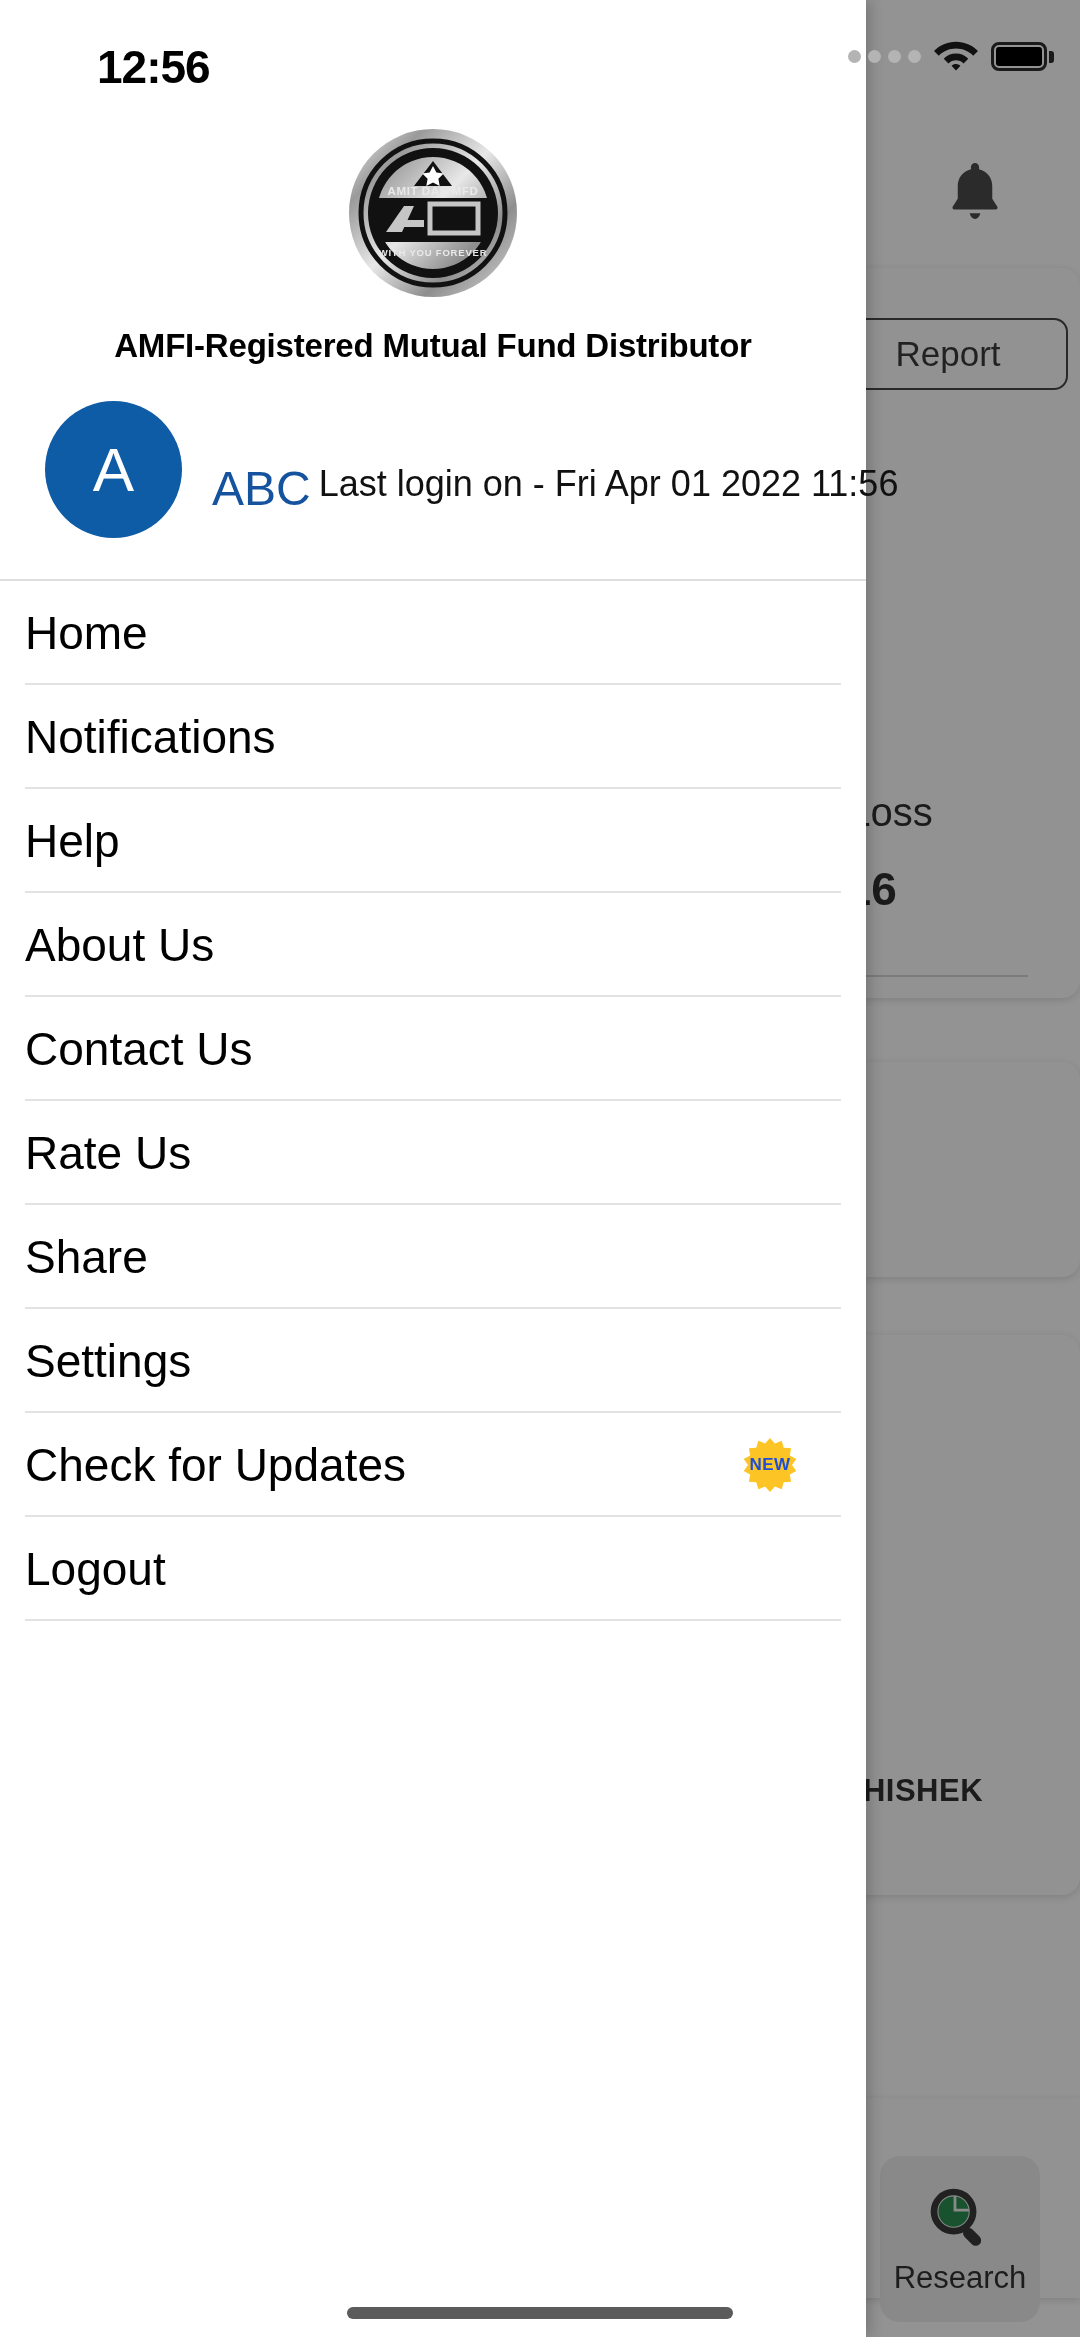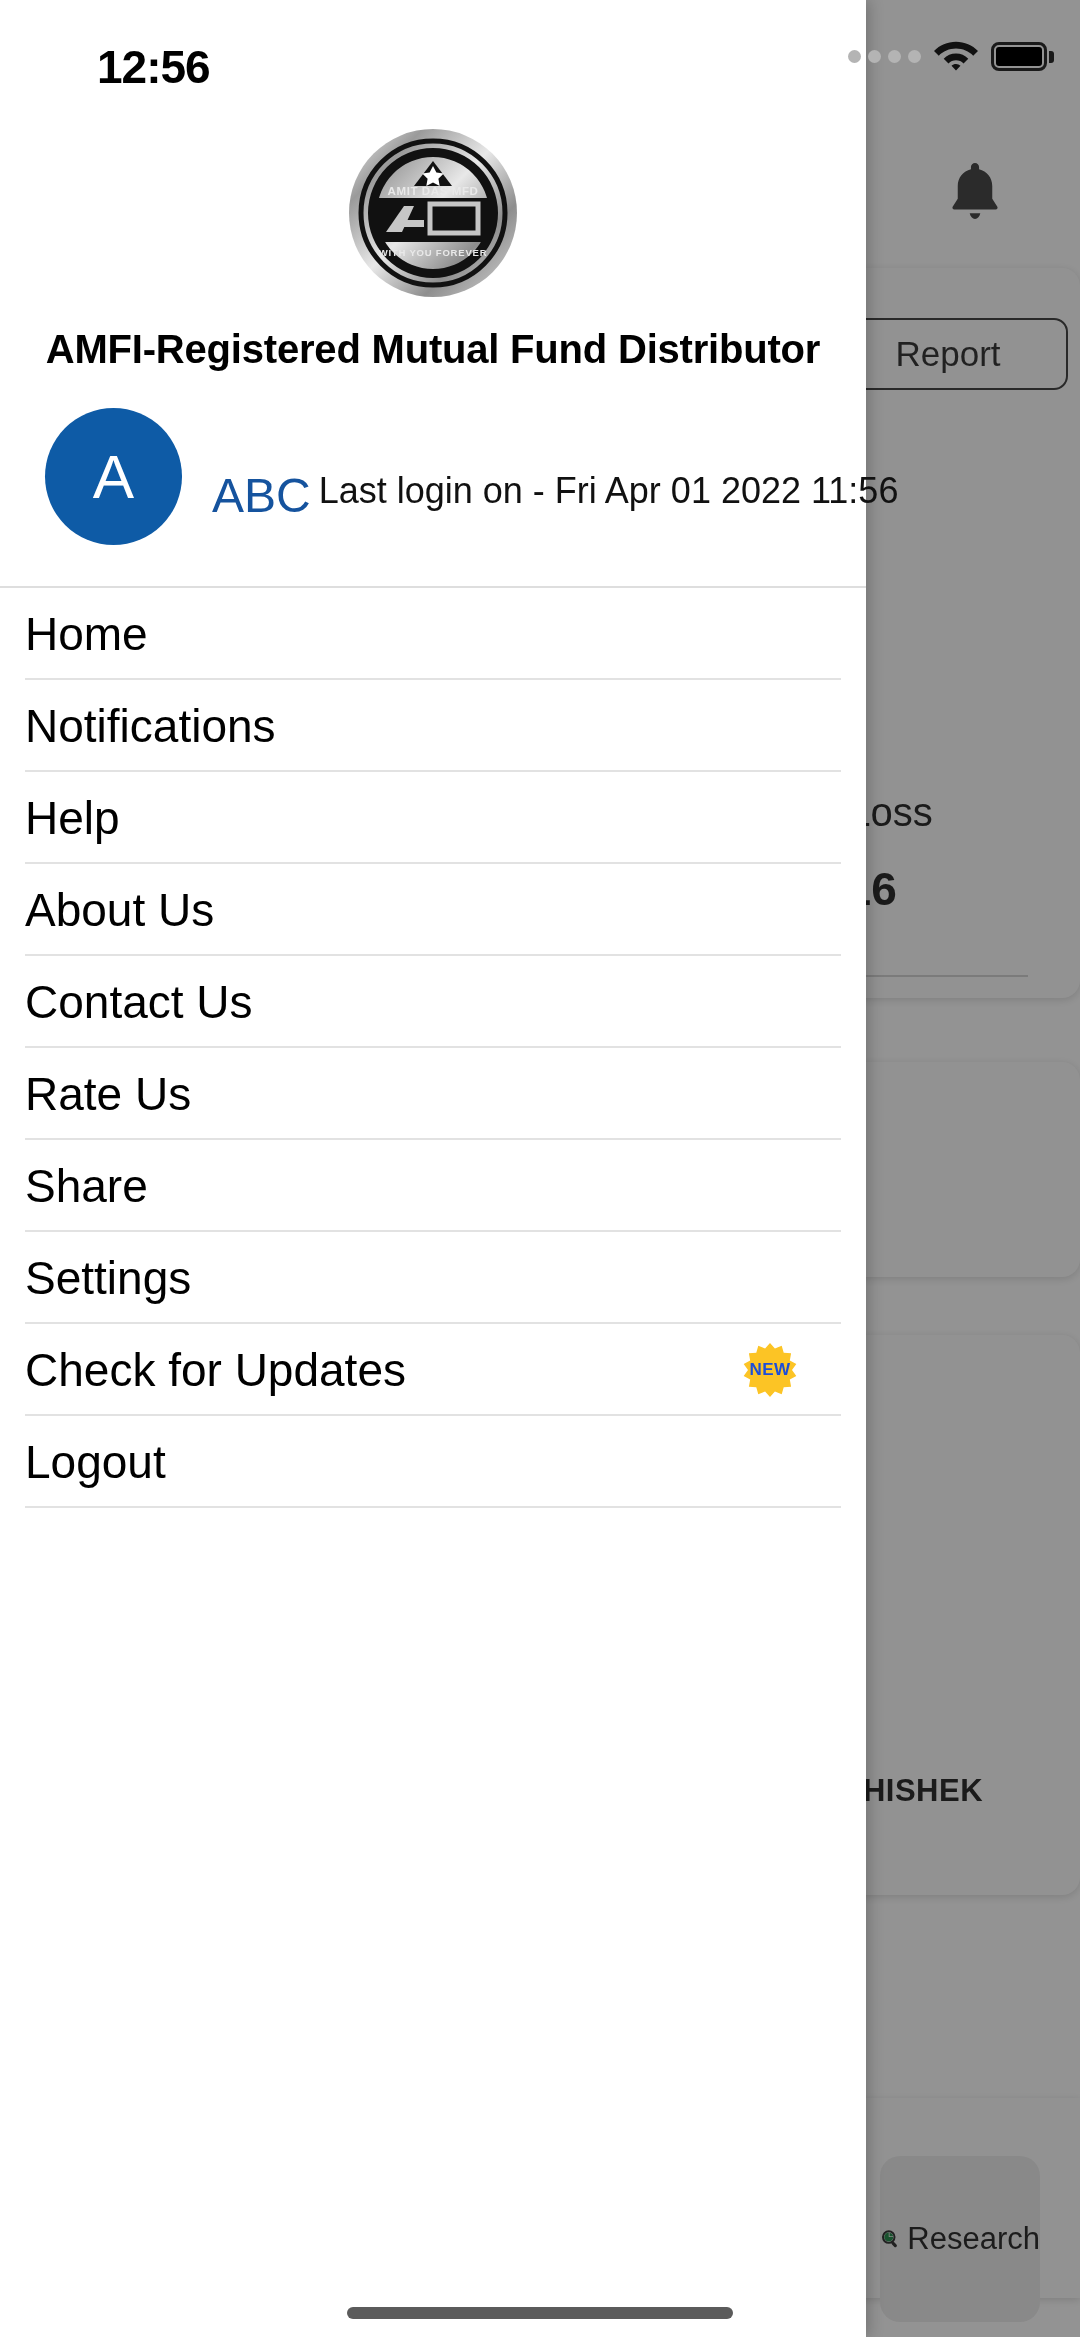--- a/index.html
+++ b/index.html
@@ -30,21 +30,21 @@
   }
   .bg-text { position:absolute; color:#0e0e0e; white-space:nowrap; }
   #bg-pl-label { left:826px; top:790px; font-size:40px; }
   #bg-pl-value { left:820px; top:862px; font-size:46px; font-weight:bold; }
   #bg-hr { position:absolute; left:828px; top:975px; width:200px; height:2px; background:#cfcfcf; }
   #bg-name { left:840px; top:1773px; font-size:31px; font-weight:bold; letter-spacing:.5px; }
 
   #bg-tab-research {
     position:absolute; left:880px; top:2156px; width:160px; height:166px;
     background:#ebebeb; border-radius:20px;
-    display:flex; align-items:center; justify-content:center; gap:6px;
+    display:flex; flex-direction:column; align-items:center; justify-content:center; gap:6px;
   }
   #bg-tab-research .lbl { font-size:31px; color:#111; white-space:nowrap; }
 
   
   #scrim {
     position:absolute; left:0; top:0; width:1080px; height:2337px;
     background:rgba(40,40,40,.50);
   }
 
   
@@ -76,21 +76,21 @@
     width:56px; height:29px; border:3px solid #1a1a1a; border-radius:8px;
     padding:2px; display:flex;
   }
   #battery-icon .fill { flex:1; background:#000; border-radius:3px; }
   #battery-icon .cap { width:5px; height:12px; background:#1a1a1a; border-radius:0 3px 3px 0; margin-left:2px; }
 
   
   #brand { padding-top:128px; display:flex; flex-direction:column; align-items:center;gap:15px; }
   #logo { width:170px; height:170px; display:block; }
   #brand-tagline {
-    margin-top:14px; font-size:40px; font-weight:bold; color:#000;
+    margin-top:14px; font-size:33px; font-weight:bold; color:#000;
     letter-spacing:-.2px; white-space:nowrap;
   }
 
   
   #profile {
     margin-top:34px; padding:0 0 0 45px;
     display:flex; align-items:center; gap:30px; height:140px;
   }
   #avatar {
     width:137px; height:137px; border-radius:50%; background:#0e5ba6;
@@ -101,21 +101,21 @@
   #profile-name { font-size:48px; color:#15539e; line-height:1.1; }
   #profile-lastlogin { font-size:36px; color:#111; white-space:nowrap; }
 
   #drawer-top-divider {
     margin-top:40px; width:866px; height:2px; background:#dedede;
   }
 
   
   #menu { width:100%; }
   .menu-item {
-    height:92px; display:flex; align-items:center; position:relative;
+    height:104px; display:flex; align-items:center; position:relative;
     padding-left:25px; padding-right:36px;
   }
   .menu-label { font-size:46px; color:#000; line-height:1; }
   .menu-item::after {
     content:""; position:absolute; left:25px; right:25px; bottom:0;
     height:2px; background:#e2e2e2;
   }
   .badge-new {
     position:absolute; right:68px; top:50%; transform:translateY(-50%);
     width:56px; height:56px; display:flex; align-items:center; justify-content:center;

